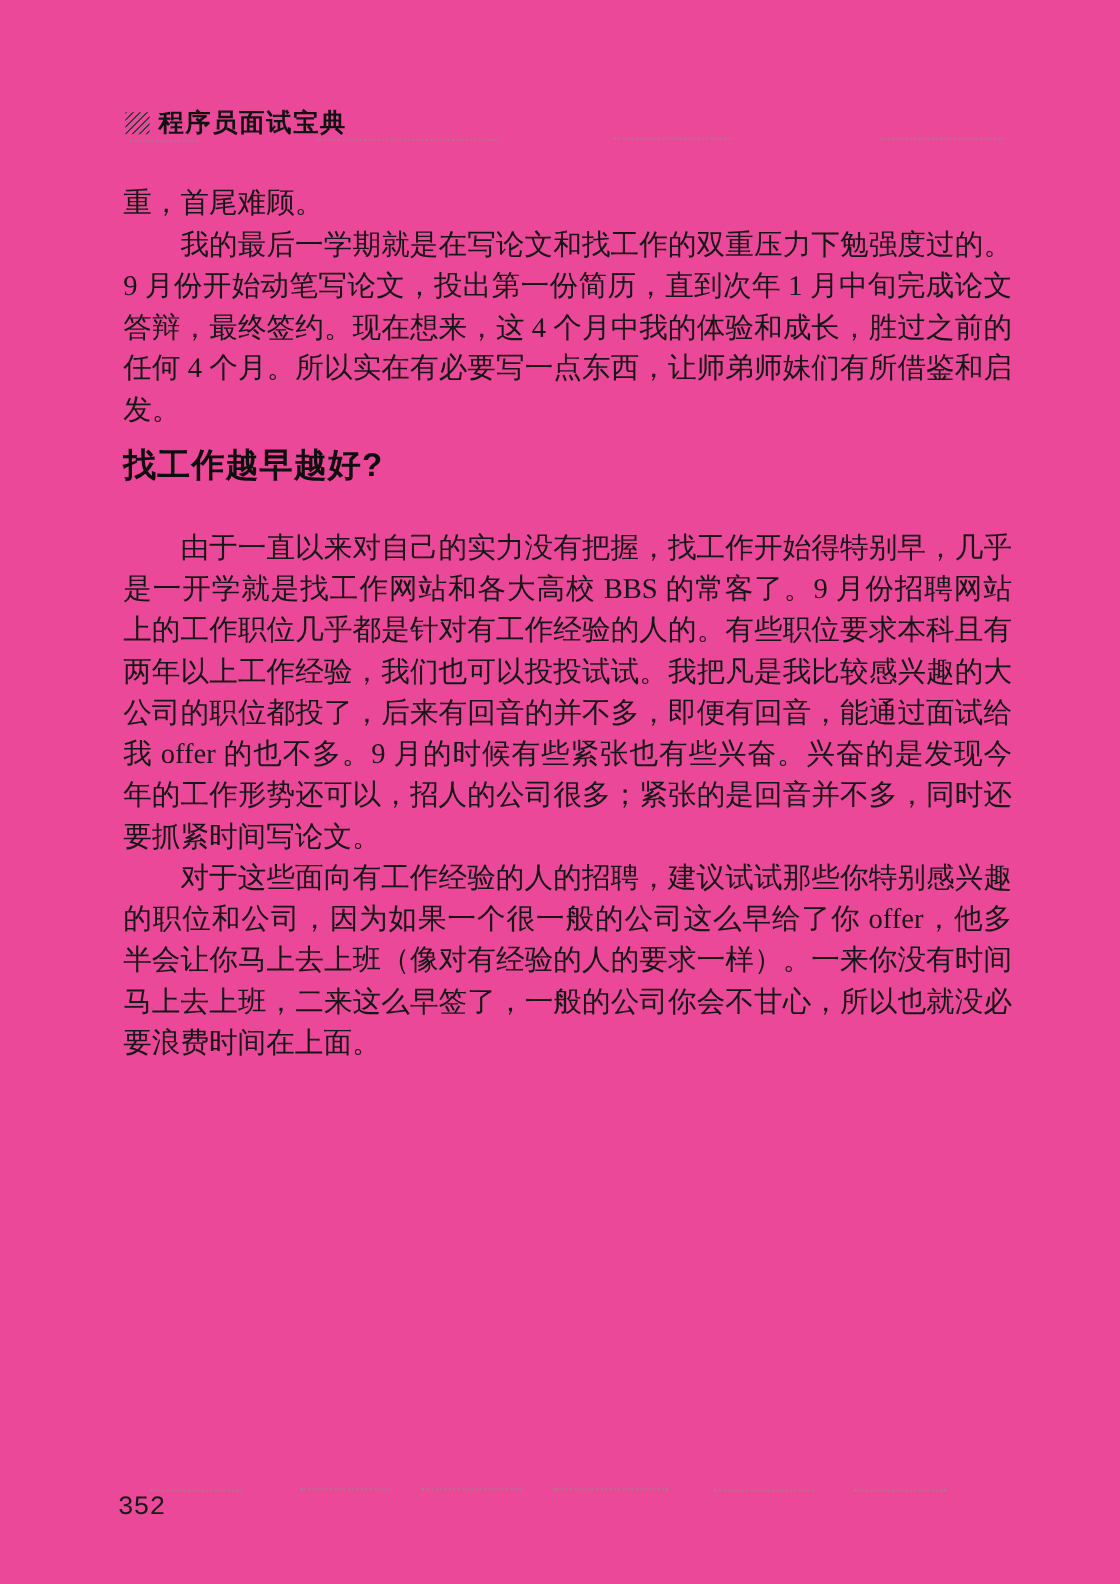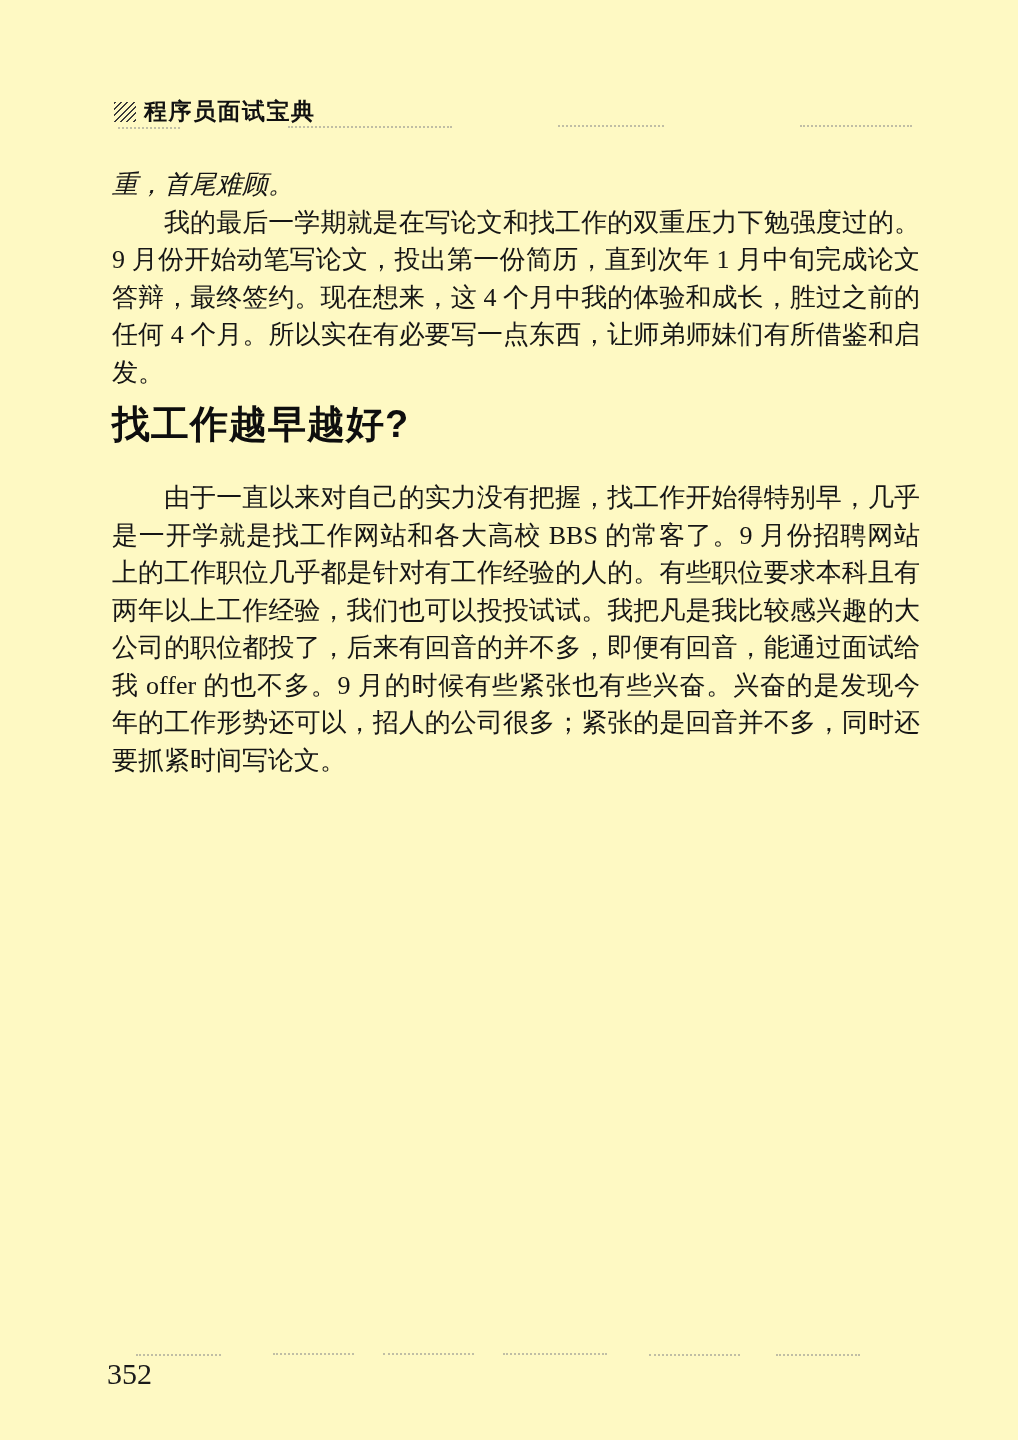--- a/index.html
+++ b/index.html
@@ -4,21 +4,21 @@
 <style>
   html, body {
     margin: 0;
     padding: 0;
     background: #ffffff;
   }
   .page {
     position: relative;
     width: 1018px;
     height: 1440px;
-    background: #fef9c3;
+    background: #ec4899;
     color: #161616;
     font-family: "Liberation Serif", "DejaVu Serif", serif;
     overflow: hidden;
   }
 
   
   .page-header {
     position: absolute;
     left: 114px;
     top: 96px;
@@ -69,41 +69,40 @@
     line-height: 37.5px;
     text-align: justify;
     text-justify: inter-ideograph;
   }
   .para {
     margin: 0;
     text-indent: 2em;
   }
   .para.no-indent {
     text-indent: 0;
-    font-style: italic;
   }
   .section-heading {
     font-family: "Liberation Sans", "DejaVu Sans", sans-serif;
     font-weight: bold;
-    font-size: 38px;
+    font-size: 30px;
     line-height: 34px;
     color: #0e0e0e;
     margin: 16px 0 38px 0;
     text-align: left;
     letter-spacing: 1px;
   }
 
   
   .page-number {
     position: absolute;
     left: 107px;
     top: 1357px;
-    font-size: 30px;
+    font-size: 24px;
     color: #1a1a1a;
-    font-family: Liberation Serif, serif;
+    font-family: Liberation Mono, monospace;
   }
 </style>
 </head>
 <body>
 
 <div class="page">
 
   <header class="page-header">
     <span class="hatch-icon"></span>
     <span class="header-title">程序员面试宝典</span>
@@ -114,20 +113,21 @@
   <div class="rule-seg hr3"></div>
   <div class="rule-seg hr4"></div>
 
   <main class="content">
     <p class="para no-indent">重，首尾难顾。</p>
     <p class="para">我的最后一学期就是在写论文和找工作的双重压力下勉强度过的。9 月份开始动笔写论文，投出第一份简历，直到次年 1 月中旬完成论文答辩，最终签约。现在想来，这 4 个月中我的体验和成长，胜过之前的任何 4 个月。所以实在有必要写一点东西，让师弟师妹们有所借鉴和启发。</p>
 
     <h2 class="section-heading">找工作越早越好?</h2>
 
     <p class="para">由于一直以来对自己的实力没有把握，找工作开始得特别早，几乎是一开学就是找工作网站和各大高校 BBS 的常客了。9 月份招聘网站上的工作职位几乎都是针对有工作经验的人的。有些职位要求本科且有两年以上工作经验，我们也可以投投试试。我把凡是我比较感兴趣的大公司的职位都投了，后来有回音的并不多，即便有回音，能通过面试给我 offer 的也不多。9 月的时候有些紧张也有些兴奋。兴奋的是发现今年的工作形势还可以，招人的公司很多；紧张的是回音并不多，同时还要抓紧时间写论文。</p>
+    <p class="para">对于这些面向有工作经验的人的招聘，建议试试那些你特别感兴趣的职位和公司，因为如果一个很一般的公司这么早给了你 offer，他多半会让你马上去上班（像对有经验的人的要求一样）。一来你没有时间马上去上班，二来这么早签了，一般的公司你会不甘心，所以也就没必要浪费时间在上面。</p>
   </main>
 
   <div class="rule-seg fr1"></div>
   <div class="rule-seg fr2"></div>
   <div class="rule-seg fr3"></div>
   <div class="rule-seg fr4"></div>
   <div class="rule-seg fr5"></div>
   <div class="rule-seg fr6"></div>
 
   <div class="page-number">352</div>

